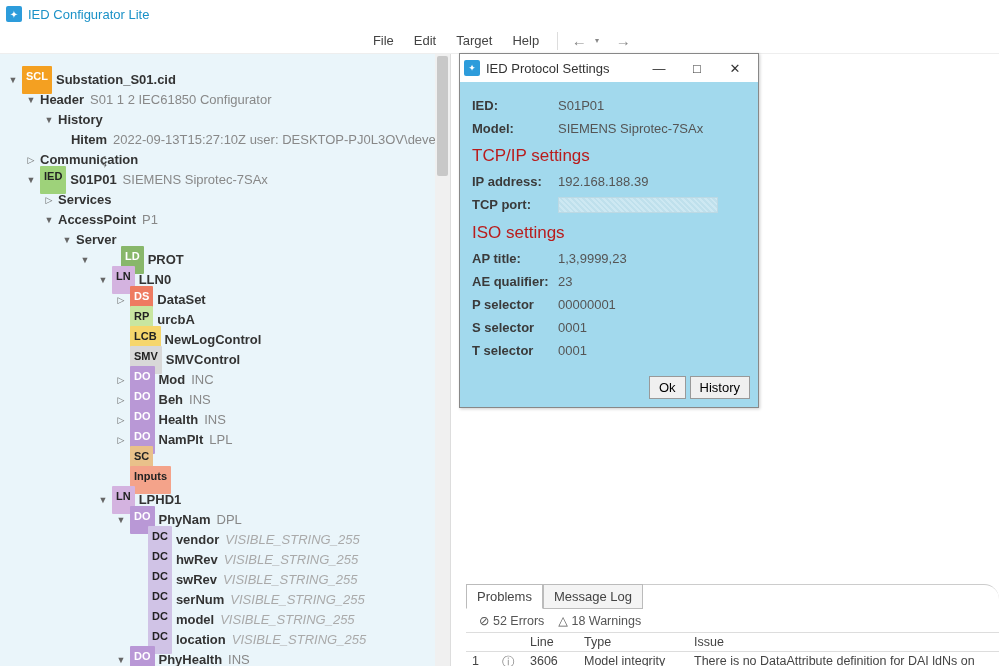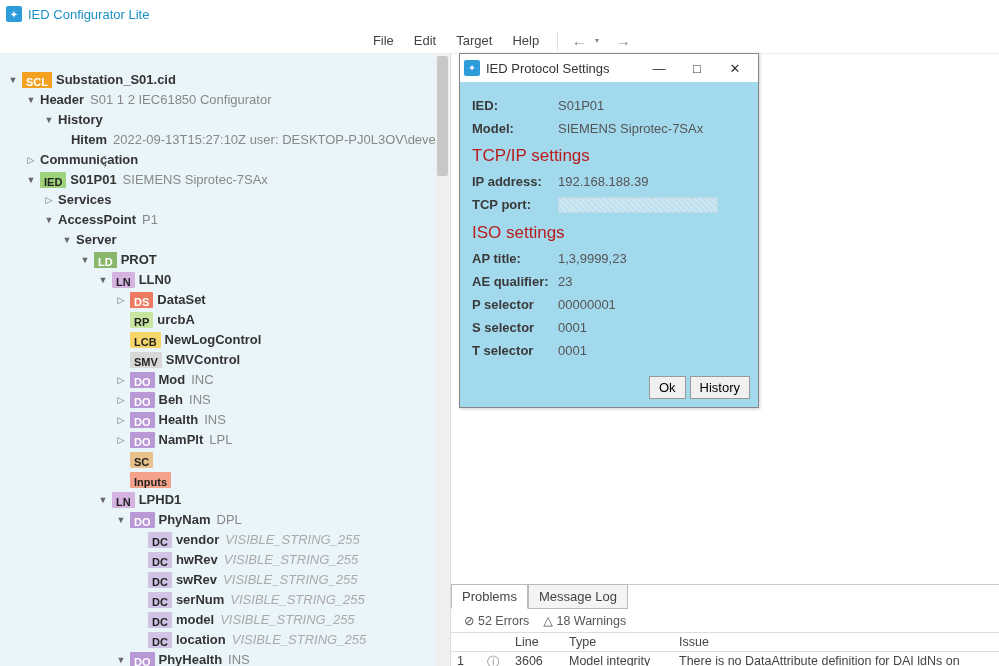--- a/index.html
+++ b/index.html
@@ -17,24 +17,24 @@
 
 .tree-panel { width: 450px; background: #eaf5fa; position: relative; overflow: hidden; }
 .tree-panel .outdent-icon { position: absolute; right: 6px; top: 4px; color: #666; font-size: 11px; cursor: pointer; }
 .tree-scroll { position: absolute; right: 0; top: 0; bottom: 0; width: 15px; background: #f0f0f0; }
 .tree-scroll .thumb { position: absolute; left: 2px; right: 2px; top: 2px; height: 120px; background: #c8c8c8; border-radius: 2px; }
 .tree-body { padding: 16px 4px 4px 6px; }
 
 .tree-row { display: flex; align-items: center; height: 20px; line-height: 20px; white-space: nowrap; }
 .tog { width: 14px; text-align: center; color: #666; font-size: 9px; cursor: pointer; margin-right: 2px; display: inline-block; }
 .tog.empty { visibility: hidden; }
-.badge { display: inline-block; padding: 2px 4px; height: 16px; line-height: 16px; font-size: 11px; font-weight: 600; color: #222; margin-right: 4px; border-radius: 1px; }
+.badge { display: inline-block; padding: 2px 4px; height: 28px; line-height: 16px; font-size: 11px; font-weight: 600; color: #222; margin-right: 4px; border-radius: 1px; }
 .b-scl { background: #f4a021; color: #fff; }
 .b-ied { background: #9ed27a; }
-.b-ld  { background: #88b76a; color:#fff;}
+.b-ld  { background: #88b76a; color:#fff;margin-left:27px;}
 .b-ln  { background: #d4b3e0; }
 .b-ds  { background: #ee7b61; color:#fff;}
 .b-rp  { background: #c8e6a0; }
 .b-lcb { background: #f6d66b; }
 .b-smv { background: #d8d8d8; }
 .b-do  { background: #b998d6; color:#fff;}
 .b-sc  { background: #e9c18a; }
 .b-inp { background: #f4a38a; }
 .b-dc  { background: #d0c3e6; }
 .node-text { font-weight: 600; color: #333; }
@@ -53,21 +53,21 @@
 .dlg-title .win-btn { width: 38px; height: 24px; display: flex; align-items:center; justify-content:center; color:#333; cursor:pointer; }
 .dlg-body { padding: 8px 12px 6px 12px; }
 .dlg-row { display:flex; margin: 8px 0; }
 .dlg-row .k { width: 86px; font-weight:600; color:#3a3a3a;}
 .dlg-row .v { color:#555; }
 .dlg-h { font-size: 17px; color:#b91c1c; margin: 10px 0 6px 0; }
 .dlg-input { background: repeating-linear-gradient(45deg,#cde8f2,#cde8f2 2px,#bfe0ec 2px,#bfe0ec 4px); height:16px; width:160px; display:inline-block; border:1px solid #bcd9e4;}
 .dlg-buttons { display:flex; justify-content:flex-end; gap:4px; padding: 4px 8px 8px 8px;}
 .dlg-buttons button { background:#f0f0f0; border:1px solid #999; padding:3px 9px; font-size:13px; cursor:pointer;}
 
-.problems-panel { position: absolute; left:0; right:0; bottom:0; height: 82px; background:#fff; border-top:1px solid #ccc; }
+.problems-panel { position: absolute; left:15px; right:0; bottom:0; height: 82px; background:#fff; border-top:1px solid #ccc;border-radius:15px; }
 .tabs { display:flex; margin-top:-1px;}
 .tab { padding: 4px 10px; border:1px solid #bbb; background:#fff; font-size:13px; color:#444; position:relative; }
 .tab.active { border-bottom:1px solid #fff; }
 .tab:not(.active){ background:#f4f4f4; }
 .prob-summary { padding:4px 13px; color:#555; font-size:12.5px; display:flex; gap:14px;}
 .prob-header { display:flex; border-top:1px solid #ddd; border-bottom:1px solid #ddd; font-size:12.5px; color:#444; }
 .prob-header div, .prob-row div { padding:2px 6px; }
 .col-num{width:30px}.col-ic{width:28px}.col-line{width:54px}.col-type{width:110px}.col-issue{flex:1}
 .prob-row{display:flex;font-size:12.5px;color:#444;}
 .iwarn{color:#888;}

